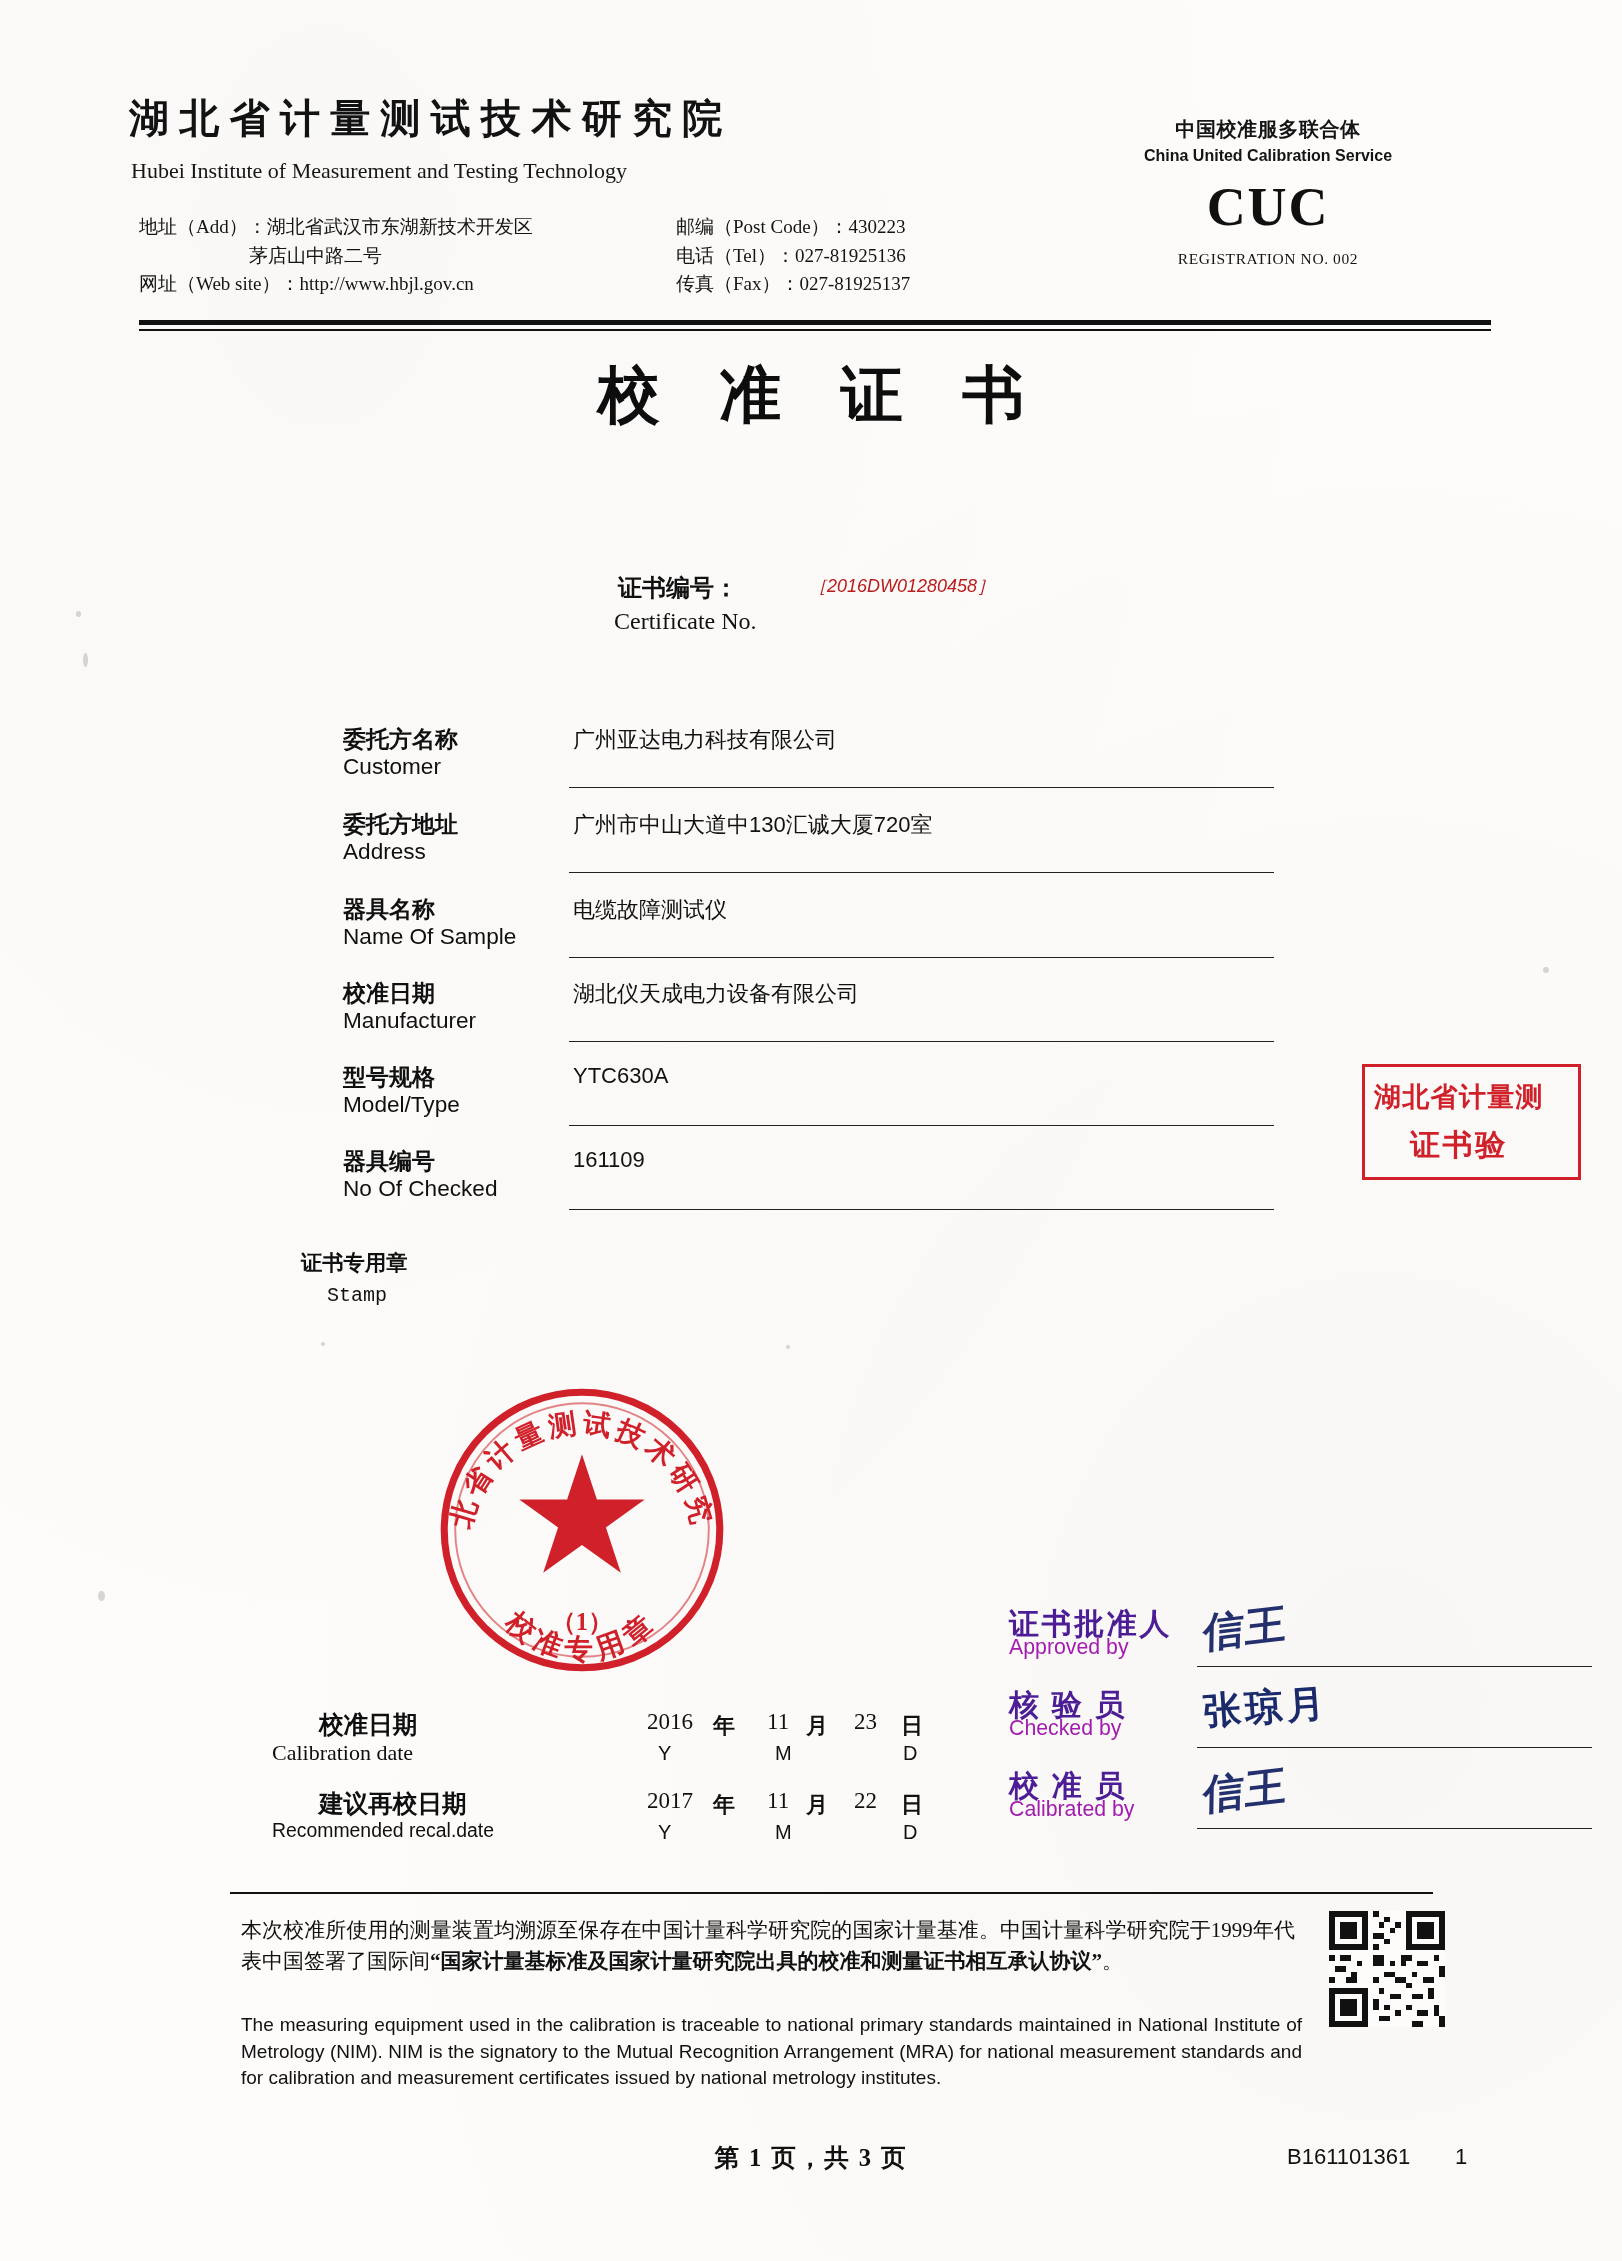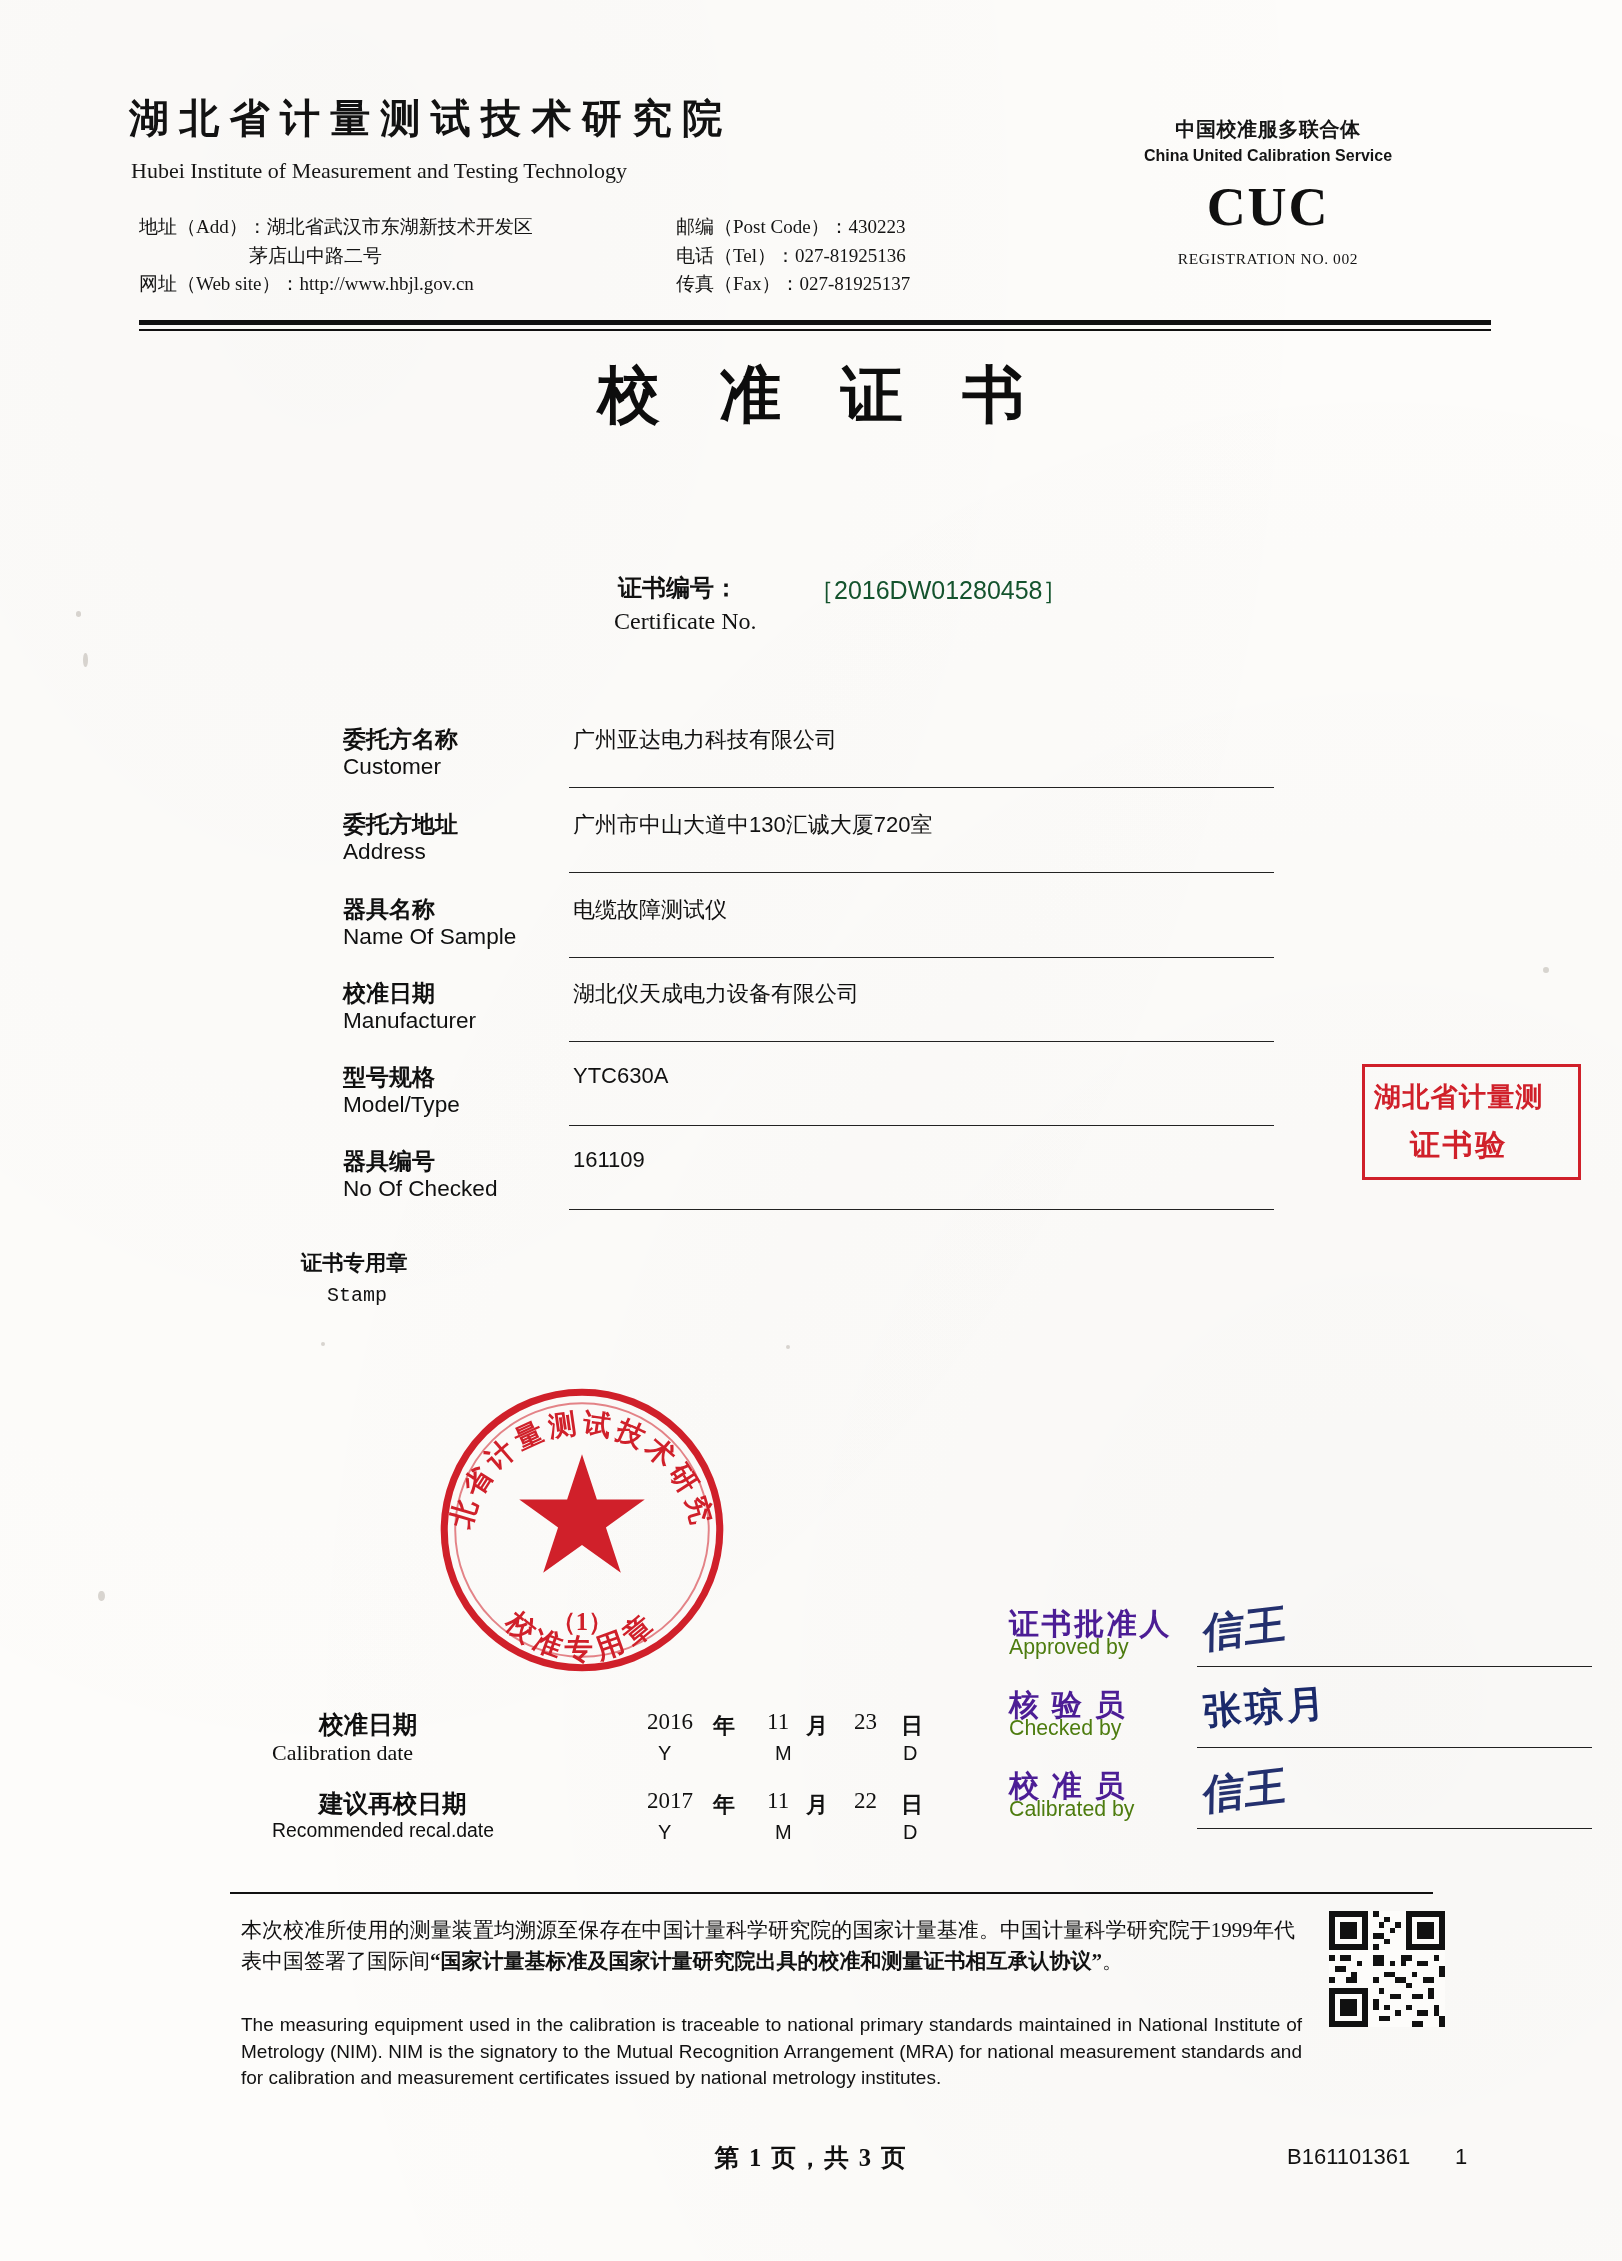--- a/index.html
+++ b/index.html
@@ -166,24 +166,25 @@
     left: 614px;
     top: 608px;
     font-size: 24px;
     color: #111;
     white-space: nowrap;
   }
   .certno-value {
     position: absolute;
     left: 809px;
     top: 574px;
-    font-size: 25px;
-    font-family: "Liberation Sans", sans-serif;
-    color: #14532d;
-    white-space: nowrap;
+    font-size: 18px;
+    font-family: "Liberation Sans", sans-serif;
+    color: #b91c1c;
+    white-space: nowrap;
+    font-style: italic;
   }
 
   
   .field {
     position: absolute;
     left: 343px;
     width: 925px;
   }
   .field .lab-cn {
     position: absolute;
@@ -301,21 +302,21 @@
 
   
   .sig-row { position: absolute; left: 1009px; width: 582px; }
   .sig-row .lab-cn {
     position: absolute; left: 0; top: 0;
     font-size: 30px; font-weight: bold; color: #4c1d95; white-space: nowrap;
     letter-spacing: 2.6px;
   }
   .sig-row .lab-en {
     position: absolute; left: 0; top: 31px;
-    font-size: 21.3px; color: #4d7c0f; white-space: nowrap;
+    font-size: 21.3px; color: #a21caf; white-space: nowrap;
     font-family: "Liberation Sans", sans-serif;
   }
   .sig-row .uline {
     position: absolute; left: 188px; top: 62px; width: 395px; height: 1.3px; background: #222;
   }
   .sig-ink {
     position: absolute;
     left: 194px;
     top: -2.6px;
     font-size: 38px;

